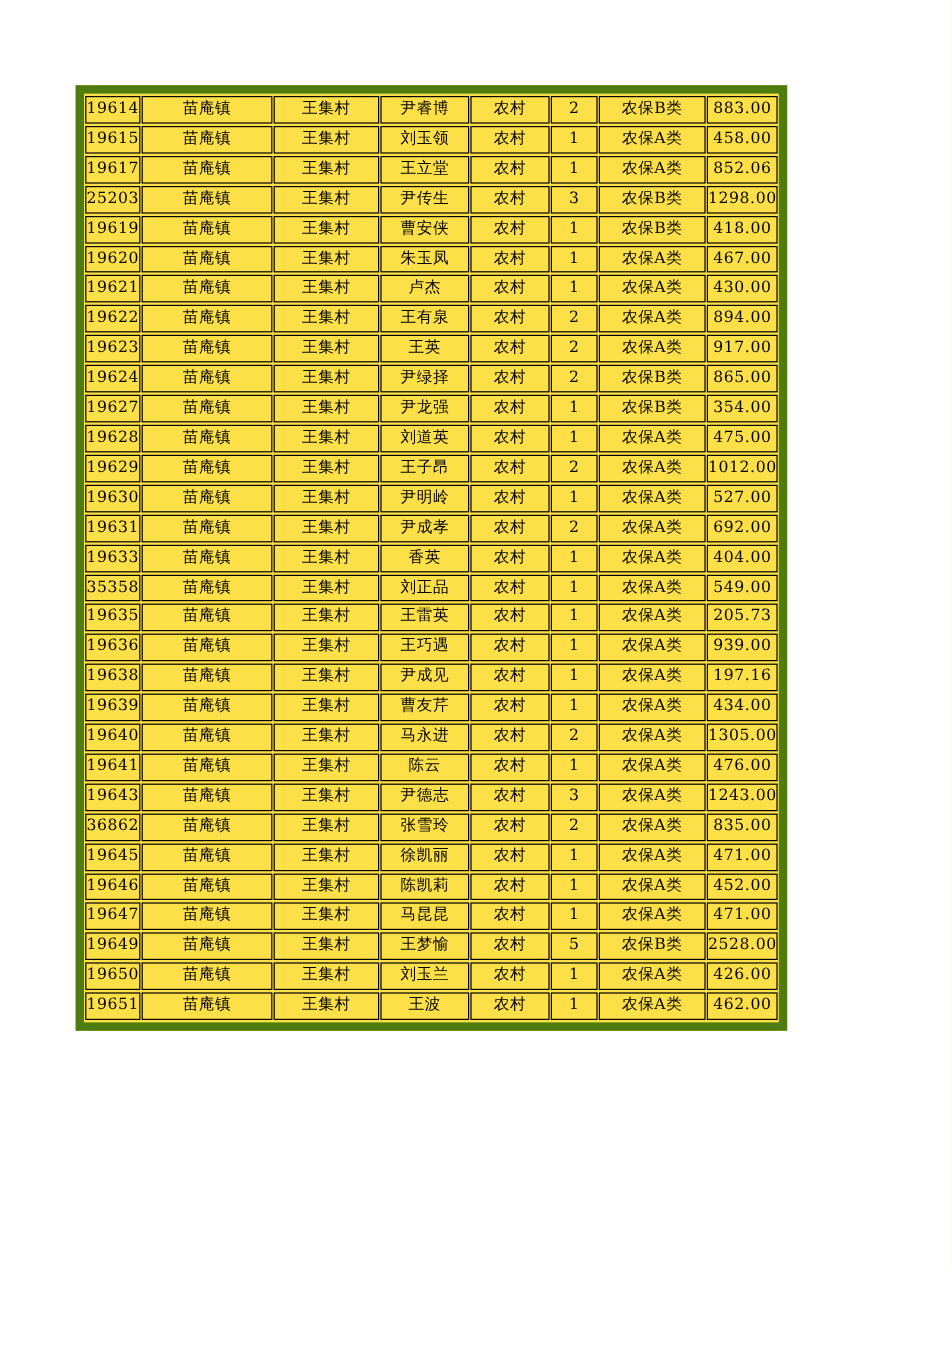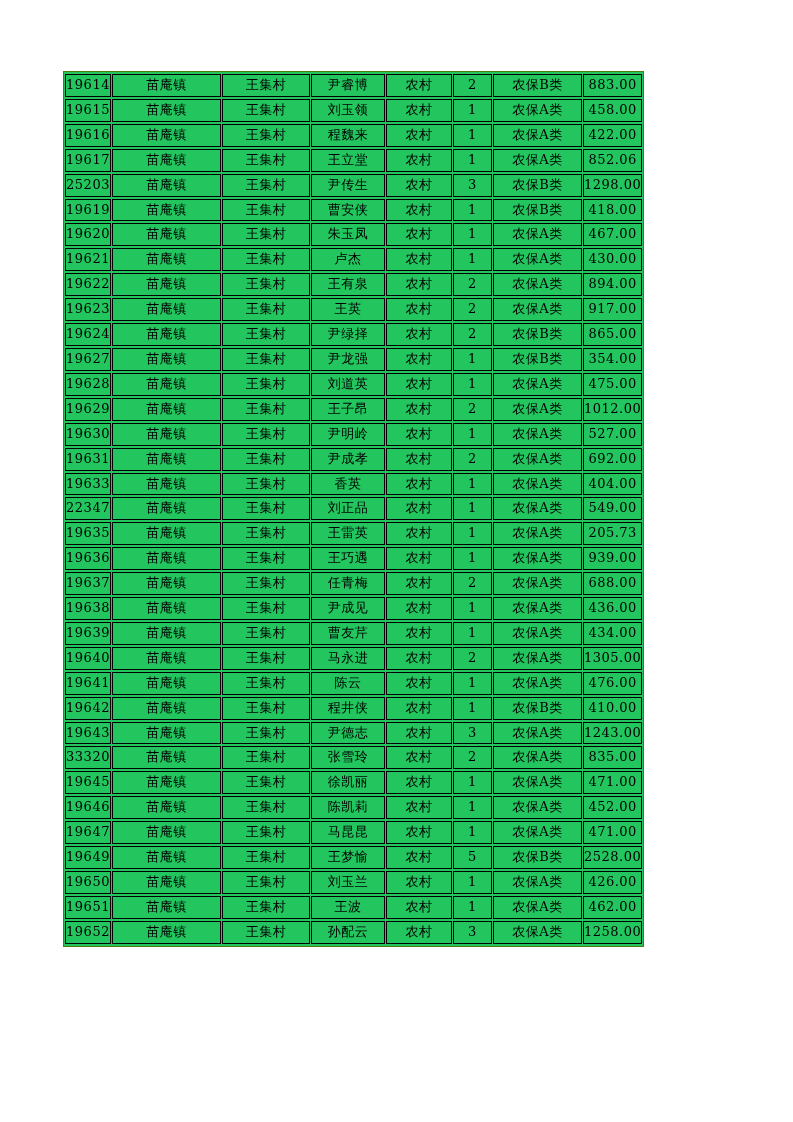--- a/index.html
+++ b/index.html
@@ -21,23 +21,23 @@
     width: 793px;
     height: 1122px;
     background: #ffffff;
   }
   table.data-table {
     position: absolute;
     left: 63px;
     top: 71px;
     border-collapse: separate;
     border-spacing: 1px 2px;
-    border: 1px solid #4d7c0f;
+    border: 7px solid #4d7c0f;
     table-layout: fixed;
-    background: #22c55e;
+    background: #fde047;
   }
   table.data-table td {
     border: 1px solid #000000;
     height: 20.9px;
     line-height: 20.9px;
     padding: 0;
     font-size: 13px;
     text-align: center;
     vertical-align: middle;
     white-space: nowrap;
@@ -85,30 +85,20 @@
           <td>19615</td>
           <td>苗庵镇</td>
           <td>王集村</td>
           <td>刘玉领</td>
           <td>农村</td>
           <td>1</td>
           <td>农保A类</td>
           <td>458.00</td>
         </tr>
         <tr>
-          <td>19616</td>
-          <td>苗庵镇</td>
-          <td>王集村</td>
-          <td>程魏来</td>
-          <td>农村</td>
-          <td>1</td>
-          <td>农保A类</td>
-          <td>422.00</td>
-        </tr>
-        <tr>
           <td>19617</td>
           <td>苗庵镇</td>
           <td>王集村</td>
           <td>王立堂</td>
           <td>农村</td>
           <td>1</td>
           <td>农保A类</td>
           <td>852.06</td>
         </tr>
         <tr>
@@ -235,21 +225,21 @@
           <td>19633</td>
           <td>苗庵镇</td>
           <td>王集村</td>
           <td>香英</td>
           <td>农村</td>
           <td>1</td>
           <td>农保A类</td>
           <td>404.00</td>
         </tr>
         <tr>
-          <td>22347</td>
+          <td>35358</td>
           <td>苗庵镇</td>
           <td>王集村</td>
           <td>刘正品</td>
           <td>农村</td>
           <td>1</td>
           <td>农保A类</td>
           <td>549.00</td>
         </tr>
         <tr>
           <td>19635</td>
@@ -265,38 +255,28 @@
           <td>19636</td>
           <td>苗庵镇</td>
           <td>王集村</td>
           <td>王巧遇</td>
           <td>农村</td>
           <td>1</td>
           <td>农保A类</td>
           <td>939.00</td>
         </tr>
         <tr>
-          <td>19637</td>
-          <td>苗庵镇</td>
-          <td>王集村</td>
-          <td>任青梅</td>
-          <td>农村</td>
-          <td>2</td>
-          <td>农保A类</td>
-          <td>688.00</td>
-        </tr>
-        <tr>
           <td>19638</td>
           <td>苗庵镇</td>
           <td>王集村</td>
           <td>尹成见</td>
           <td>农村</td>
           <td>1</td>
           <td>农保A类</td>
-          <td>436.00</td>
+          <td>197.16</td>
         </tr>
         <tr>
           <td>19639</td>
           <td>苗庵镇</td>
           <td>王集村</td>
           <td>曹友芹</td>
           <td>农村</td>
           <td>1</td>
           <td>农保A类</td>
           <td>434.00</td>
@@ -315,41 +295,31 @@
           <td>19641</td>
           <td>苗庵镇</td>
           <td>王集村</td>
           <td>陈云</td>
           <td>农村</td>
           <td>1</td>
           <td>农保A类</td>
           <td>476.00</td>
         </tr>
         <tr>
-          <td>19642</td>
-          <td>苗庵镇</td>
-          <td>王集村</td>
-          <td>程井侠</td>
-          <td>农村</td>
-          <td>1</td>
-          <td>农保B类</td>
-          <td>410.00</td>
-        </tr>
-        <tr>
           <td>19643</td>
           <td>苗庵镇</td>
           <td>王集村</td>
           <td>尹德志</td>
           <td>农村</td>
           <td>3</td>
           <td>农保A类</td>
           <td>1243.00</td>
         </tr>
         <tr>
-          <td>33320</td>
+          <td>36862</td>
           <td>苗庵镇</td>
           <td>王集村</td>
           <td>张雪玲</td>
           <td>农村</td>
           <td>2</td>
           <td>农保A类</td>
           <td>835.00</td>
         </tr>
         <tr>
           <td>19645</td>
@@ -403,26 +373,16 @@
         </tr>
         <tr>
           <td>19651</td>
           <td>苗庵镇</td>
           <td>王集村</td>
           <td>王波</td>
           <td>农村</td>
           <td>1</td>
           <td>农保A类</td>
           <td>462.00</td>
-        </tr>
-        <tr>
-          <td>19652</td>
-          <td>苗庵镇</td>
-          <td>王集村</td>
-          <td>孙配云</td>
-          <td>农村</td>
-          <td>3</td>
-          <td>农保A类</td>
-          <td>1258.00</td>
         </tr>
       </tbody>
   </table>
 </div>
 
 </body></html>

